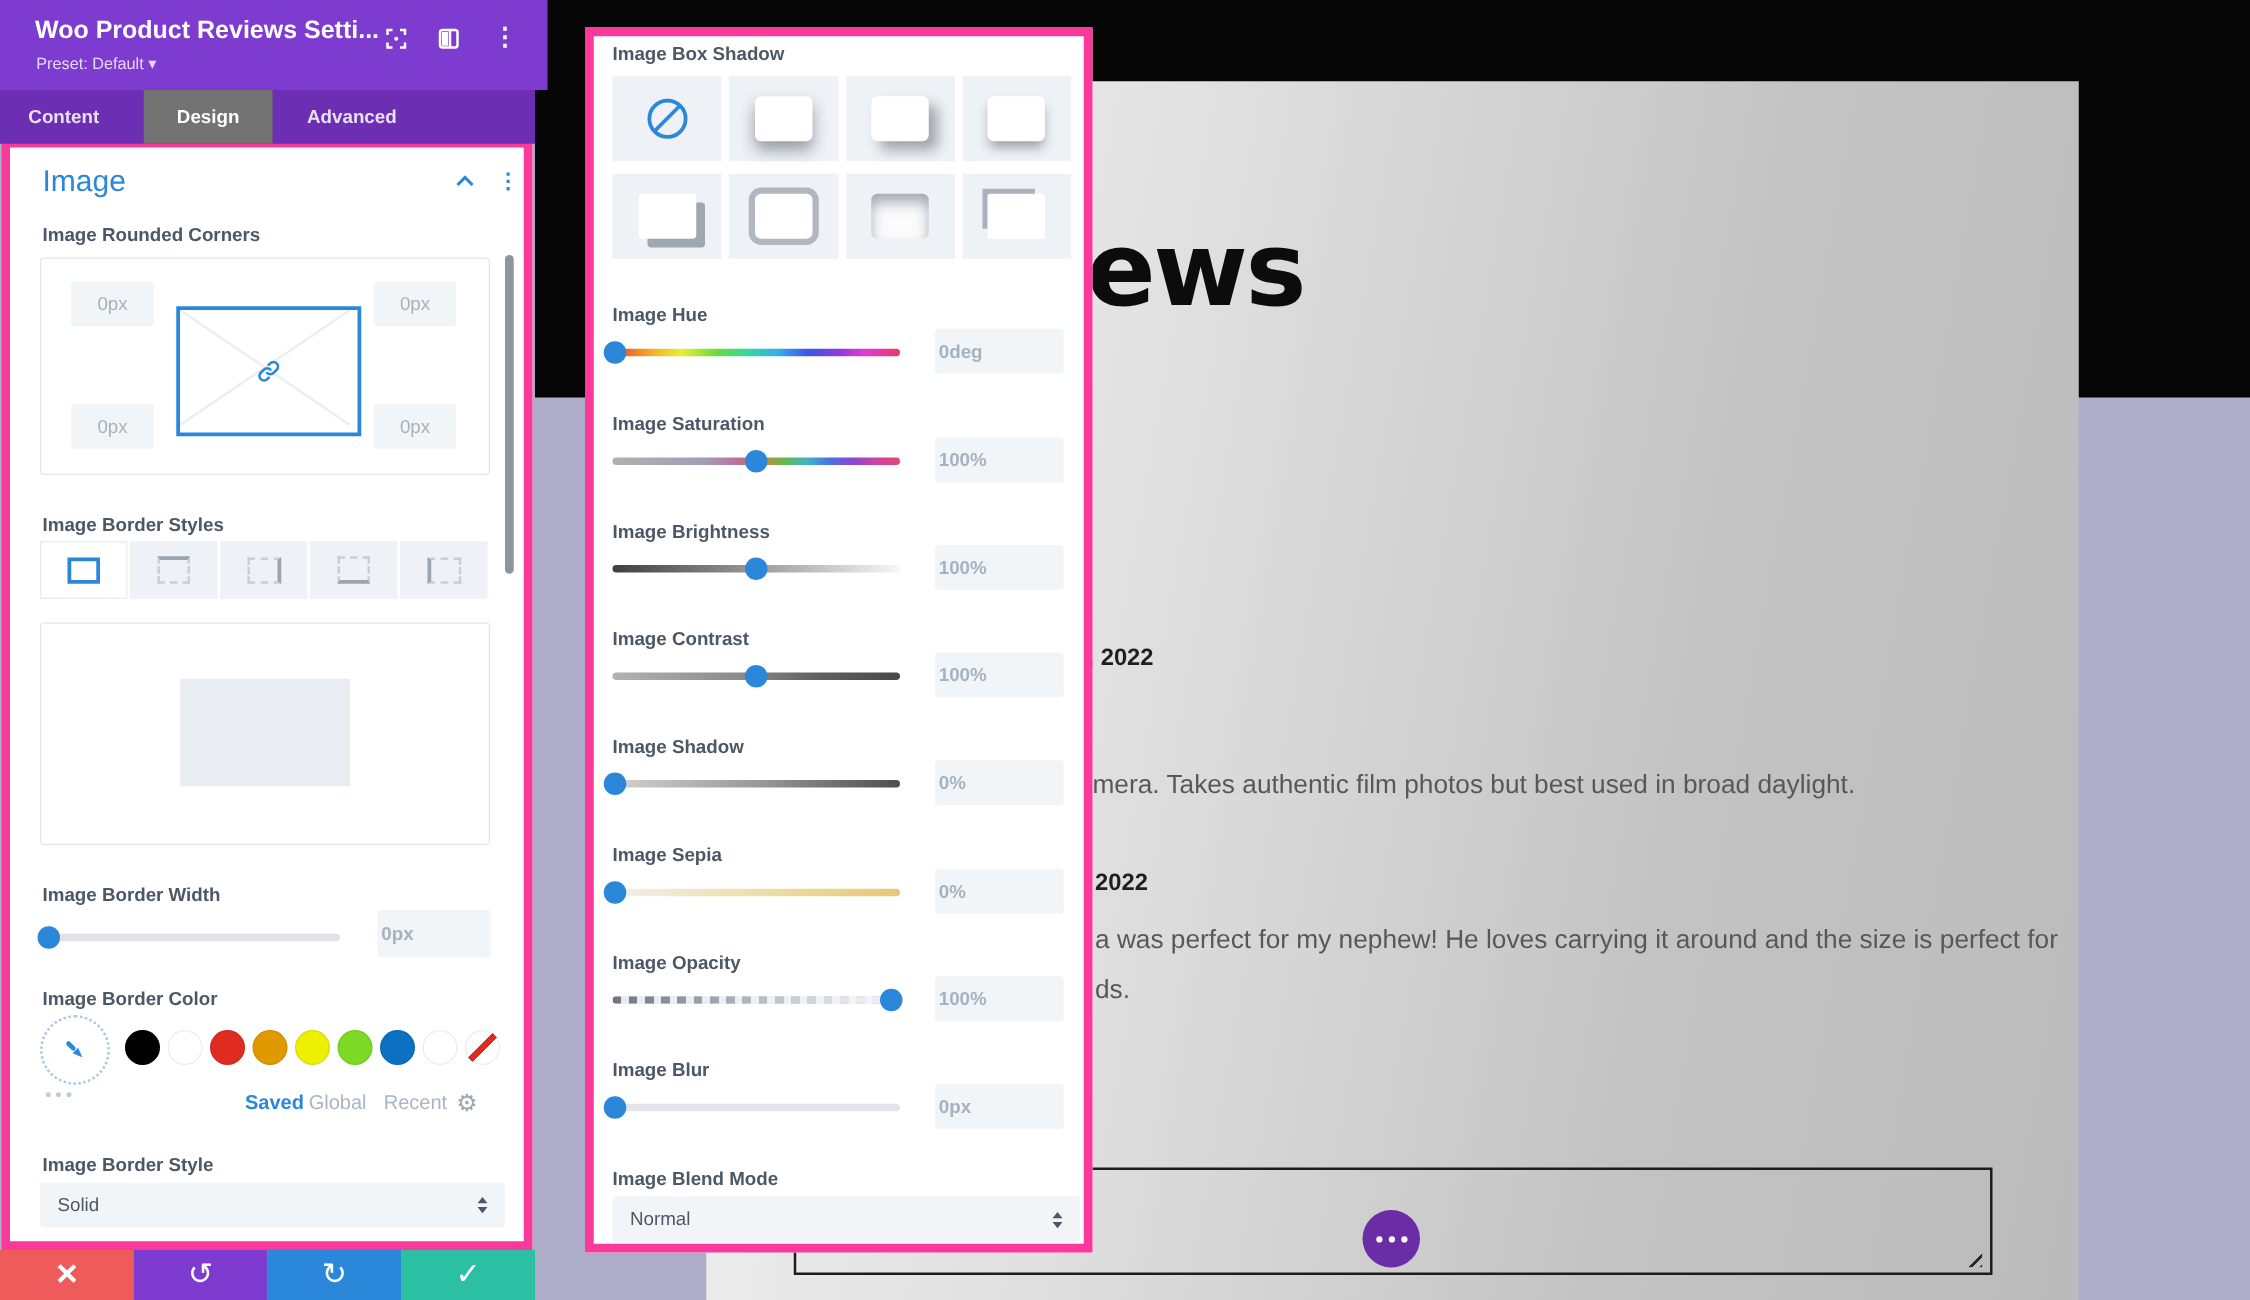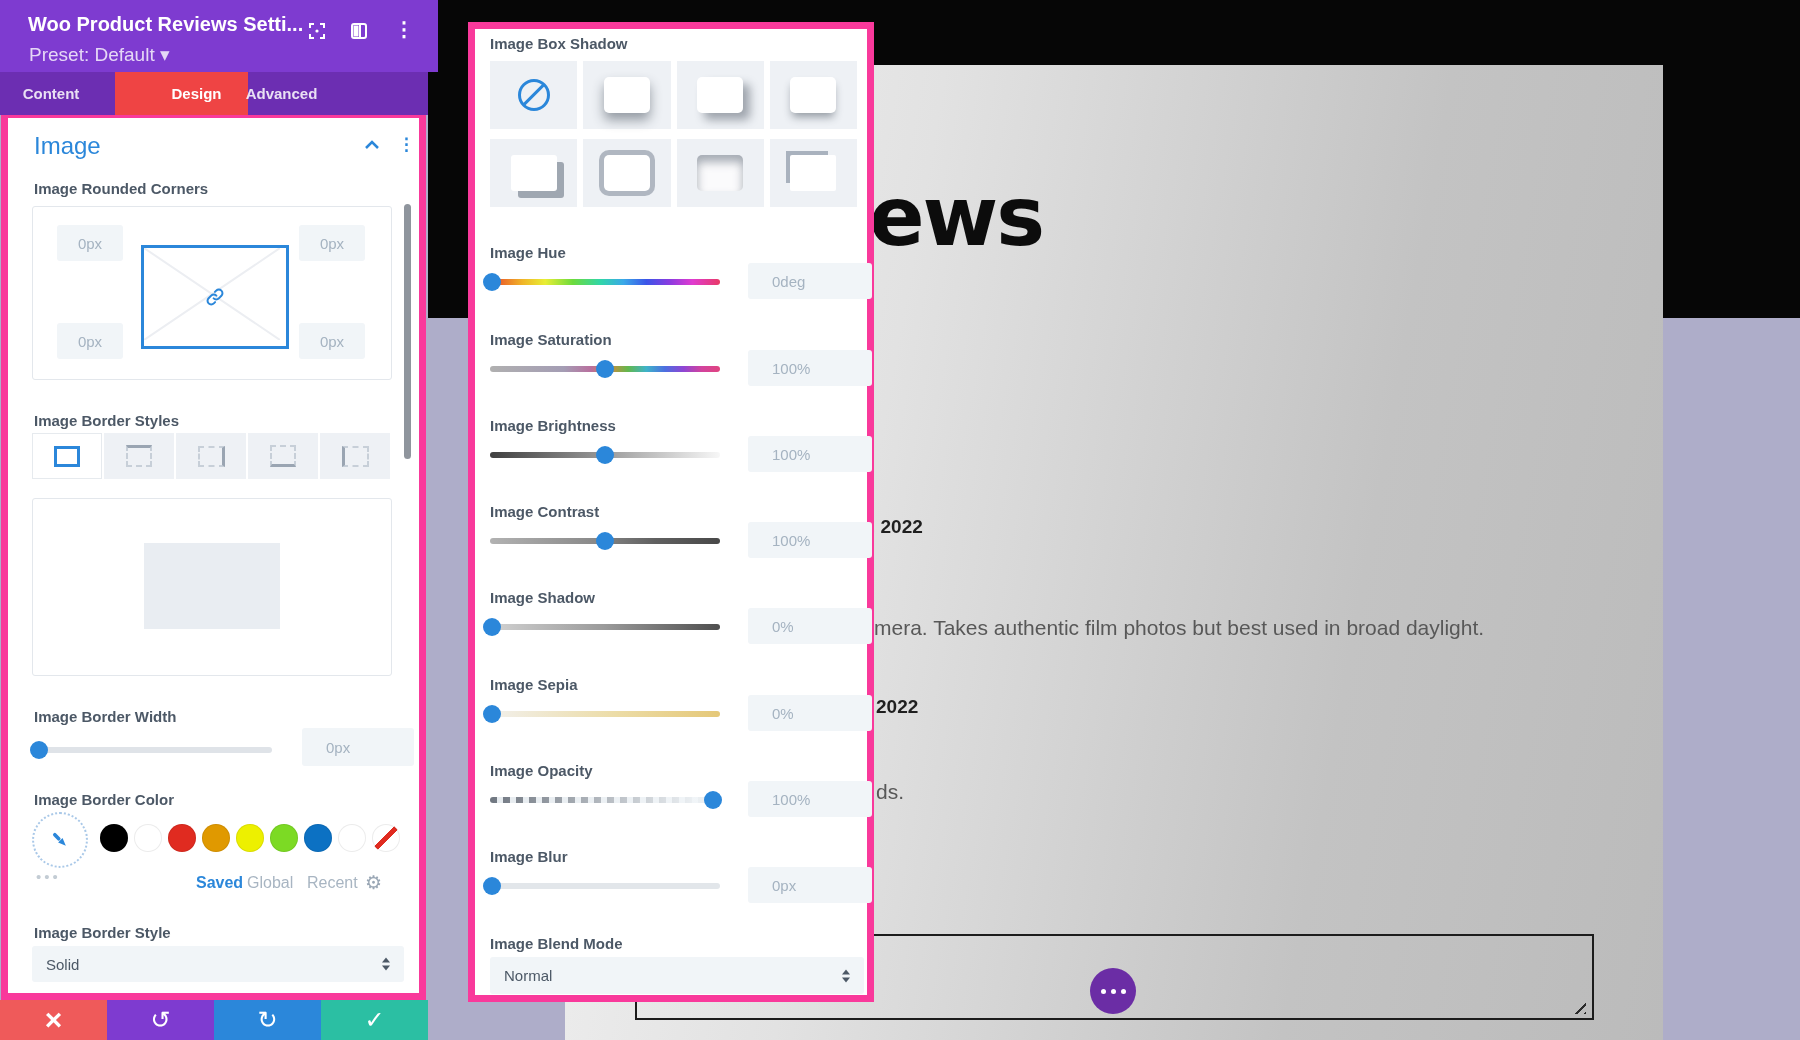--- a/index.html
+++ b/index.html
@@ -21,39 +21,39 @@
   .resize-grip{position:absolute;left:1572px;top:1000px;width:14px;height:14px;
                background:repeating-linear-gradient(-45deg,#2a2a2a 0 2px,transparent 2px 6px);
                clip-path:polygon(100% 0,100% 100%,0 100%);}
   .ellipsis-btn{position:absolute;left:1090px;top:968px;width:46px;height:46px;border-radius:50%;
                 background:#6b2da5;display:flex;align-items:center;justify-content:center;gap:5px;}
   .ellipsis-btn i{width:5px;height:5px;border-radius:50%;background:#fff;}
 
   
   .lp-header{position:absolute;left:0;top:0;width:438px;height:72px;background:#7E3BD0;z-index:6;}
   .lp-title{position:absolute;left:28px;top:13px;color:#fff;font-weight:700;font-size:20px;white-space:nowrap;}
-  .lp-preset{position:absolute;left:29px;top:43px;color:rgba(255,255,255,.8);font-size:19px;}
+  .lp-preset{position:absolute;left:29px;top:43px;color:rgba(255,255,255,.8);font-size:13px;}
   .lp-hicon{position:absolute;top:22px;cursor:pointer;}
   .lp-dots{position:absolute;left:394px;top:17px;color:#fff;font-size:20px;font-weight:700;}
   .lp-tabs{position:absolute;left:0;top:72px;width:428px;height:43px;background:#6C2EB2;z-index:6;}
   .lp-tab{position:absolute;top:0;height:43px;display:flex;align-items:center;justify-content:center;
           color:rgba(255,255,255,.85);font-size:15px;font-weight:600;cursor:pointer;}
-  .lp-tab.active{background:#ef4444;color:#fff;padding-left:30px;}
+  .lp-tab.active{background:#737373;color:#fff;}
 
   .frame{position:absolute;border:7px solid #F9399B;background:#fff;box-sizing:border-box;z-index:5;}
   .lp-frame{left:1px;top:111px;width:425px;height:889px;}
   .lp-inner{position:absolute;left:8px;top:118px;width:410px;height:875px;z-index:6;}
 
   .sec-title{position:absolute;left:26px;top:14px;color:#2b87da;font-size:24px;}
   .sec-dots{position:absolute;left:390px;top:16px;color:#2b87da;font-size:17px;font-weight:700;}
   .lbl{position:absolute;color:#4c5866;font-size:15px;font-weight:600;white-space:nowrap;}
   .inputbox{position:absolute;background:#f1f5f8;border-radius:3px;color:#a5b3c1;font-size:15px;
             display:flex;align-items:center;}
   .inputbox.center{justify-content:center;}
-  .inputbox.pad{padding-left:24px;}
+  .inputbox.pad{padding-left:3px;font-weight:bold;}
 
   .corner-box{position:absolute;left:24px;top:88px;width:358px;height:172px;
               border:1px solid #e3e7ec;border-radius:3px;background:#fff;}
   .corner-rect{position:absolute;left:108px;top:38px;width:142px;height:98px;border:3px solid #2b87da;
                background:#fff;display:flex;align-items:center;justify-content:center;}
 
   .bs-row{position:absolute;left:24px;top:315px;width:358px;height:46px;display:flex;gap:2px;}
   .bs-tile{flex:1;background:#eef1f5;display:flex;align-items:center;justify-content:center;cursor:pointer;}
   .bs-tile.sel{background:#fff;box-shadow:inset 0 0 0 1px #e6eaee;}
   .bs-icon{width:22px;height:17px;border:2px dashed #c7cfd8;}
@@ -128,20 +128,21 @@
 <body>
 
 <div class="stage">
 
   <div class="bg-black"></div>
   <div class="bg-card"></div>
   <div class="pg-heading">ews</div>
   <div class="pg-date" style="left:870px;top:517px;">, 2022</div>
   <div class="pg-review" style="left:874px;top:608px;">mera. Takes authentic film photos but best used in broad daylight.</div>
   <div class="pg-date" style="left:876px;top:697px;">2022</div>
+  <div class="pg-review" style="left:876px;top:732px;">a was perfect for my nephew! He loves carrying it around and the size is perfect for</div>
   <div class="pg-review" style="left:876px;top:772px;">ds.</div>
   <div class="comment-box"></div>
   <div class="resize-grip"></div>
   <div class="ellipsis-btn">
       <i></i>
       <i></i>
       <i></i>
     </div>
 
   <div class="lp-header">

